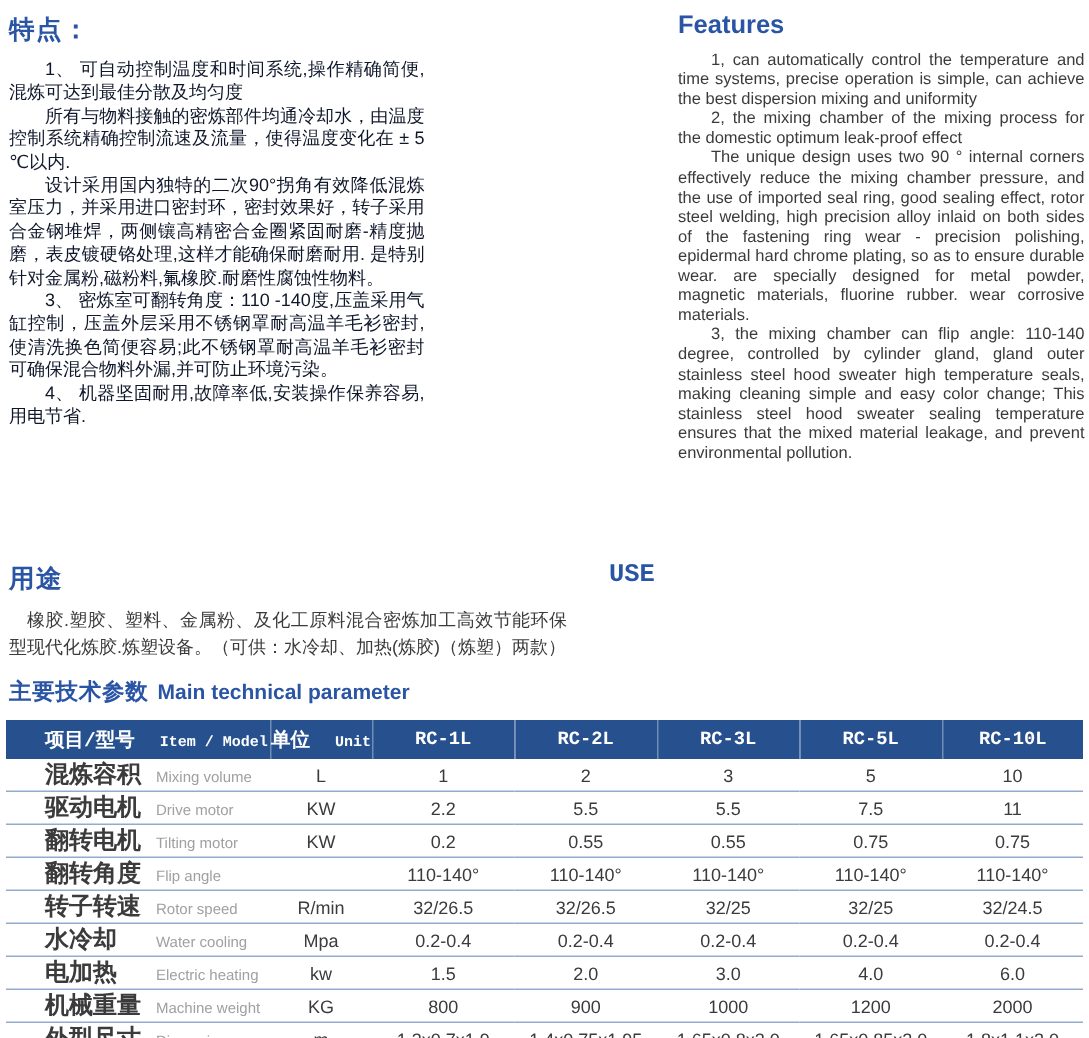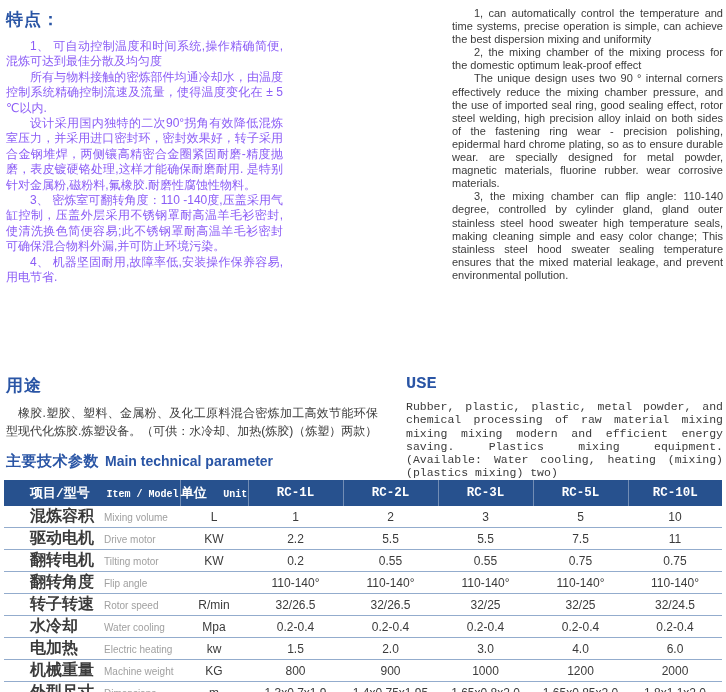--- a/index.html
+++ b/index.html
@@ -10,21 +10,21 @@
   }
   .page{position:absolute;inset:0;}
 
   
   .zh-head{color:#2a55a5;font-size:17px;font-weight:bold;margin:0 0 8px 0;letter-spacing:1px;}
   .en-head{color:#2a55a5;font-size:17px;font-weight:bold;margin:0 0 7px 0;}
 
   
   .features-zh{position:absolute;left:6px;top:8px;width:277px;}
   .features-zh .paras p{
-    margin:0;text-indent:2em;font-size:12px;line-height:15.4px;color:#8b5cf6;
+    margin:0;text-indent:2em;font-size:12px;line-height:15.4px;color:#0f172a;
     text-align:justify;text-justify:inter-ideograph;
   }
   .features-en{position:absolute;left:452px;top:7px;width:271px;}
   .features-en .paras p{
     margin:0;text-indent:2em;font-size:11px;line-height:13.1px;color:#3b3b3b;text-align:justify;
   }
 
   
   .use-zh{position:absolute;left:6px;top:374px;width:372px;}
   .use-zh p{margin:0;text-indent:1em;font-size:12px;line-height:17.5px;color:#3b3b3b;text-align:justify;}
@@ -70,36 +70,36 @@
     <div class="paras">
         <p>1、 可自动控制温度和时间系统,操作精确简便,混炼可达到最佳分散及均匀度</p>
         <p>所有与物料接触的密炼部件均通冷却水，由温度控制系统精确控制流速及流量，使得温度变化在 ± 5 ℃以内.</p>
         <p>设计采用国内独特的二次90°拐角有效降低混炼室压力，并采用进口密封环，密封效果好，转子采用合金钢堆焊，两侧镶高精密合金圈紧固耐磨-精度抛磨，表皮镀硬铬处理,这样才能确保耐磨耐用. 是特别针对金属粉,磁粉料,氟橡胶.耐磨性腐蚀性物料。</p>
         <p>3、 密炼室可翻转角度：110 -140度,压盖采用气缸控制，压盖外层采用不锈钢罩耐高温羊毛衫密封,使清洗换色简便容易;此不锈钢罩耐高温羊毛衫密封可确保混合物料外漏,并可防止环境污染。</p>
         <p>4、 机器坚固耐用,故障率低,安装操作保养容易,用电节省.</p>
       </div>
   </section>
 
   <section class="features-en">
+    <h2 class="en-head">Features</h2>
     <div class="paras">
         <p>1, can automatically control the temperature and time systems, precise operation is simple, can achieve the best dispersion mixing and uniformity</p>
         <p>2, the mixing chamber of the mixing process for the domestic optimum leak-proof effect</p>
         <p>The unique design uses two 90 ° internal corners effectively reduce the mixing chamber pressure, and the use of imported seal ring, good sealing effect, rotor steel welding, high precision alloy inlaid on both sides of the fastening ring wear - precision polishing, epidermal hard chrome plating, so as to ensure durable wear. are specially designed for metal powder, magnetic materials, fluorine rubber. wear corrosive materials.</p>
         <p>3, the mixing chamber can flip angle: 110-140 degree, controlled by cylinder gland, gland outer stainless steel hood sweater high temperature seals, making cleaning simple and easy color change; This stainless steel hood sweater sealing temperature ensures that the mixed material leakage, and prevent environmental pollution.</p>
       </div>
   </section>
 
   <section class="use-zh">
     <h2 class="zh-head">用途</h2>
     <p>橡胶.塑胶、塑料、金属粉、及化工原料混合密炼加工高效节能环保型现代化炼胶.炼塑设备。（可供：水冷却、加热(炼胶)（炼塑）两款）</p>
   </section>
 
   <section class="use-en">
     <h2 class="en-head">USE</h2>
-    <p>Rubber, plastic, plastic, metal powder, and chemical processing of raw material mixing mixing mixing modern and efficient energy saving. Plastics mixing equipment. (Available: Water cooling, heating (mixing) (plastics mixing) two)</p>
   </section>
 
   <div class="tech-title">
     <span class="zh">主要技术参数</span><span class="en">Main technical parameter</span>
   </div>
 
   <table class="param-table">
     <colgroup>
       <col style="width:176px">
         <col style="width:68px">

